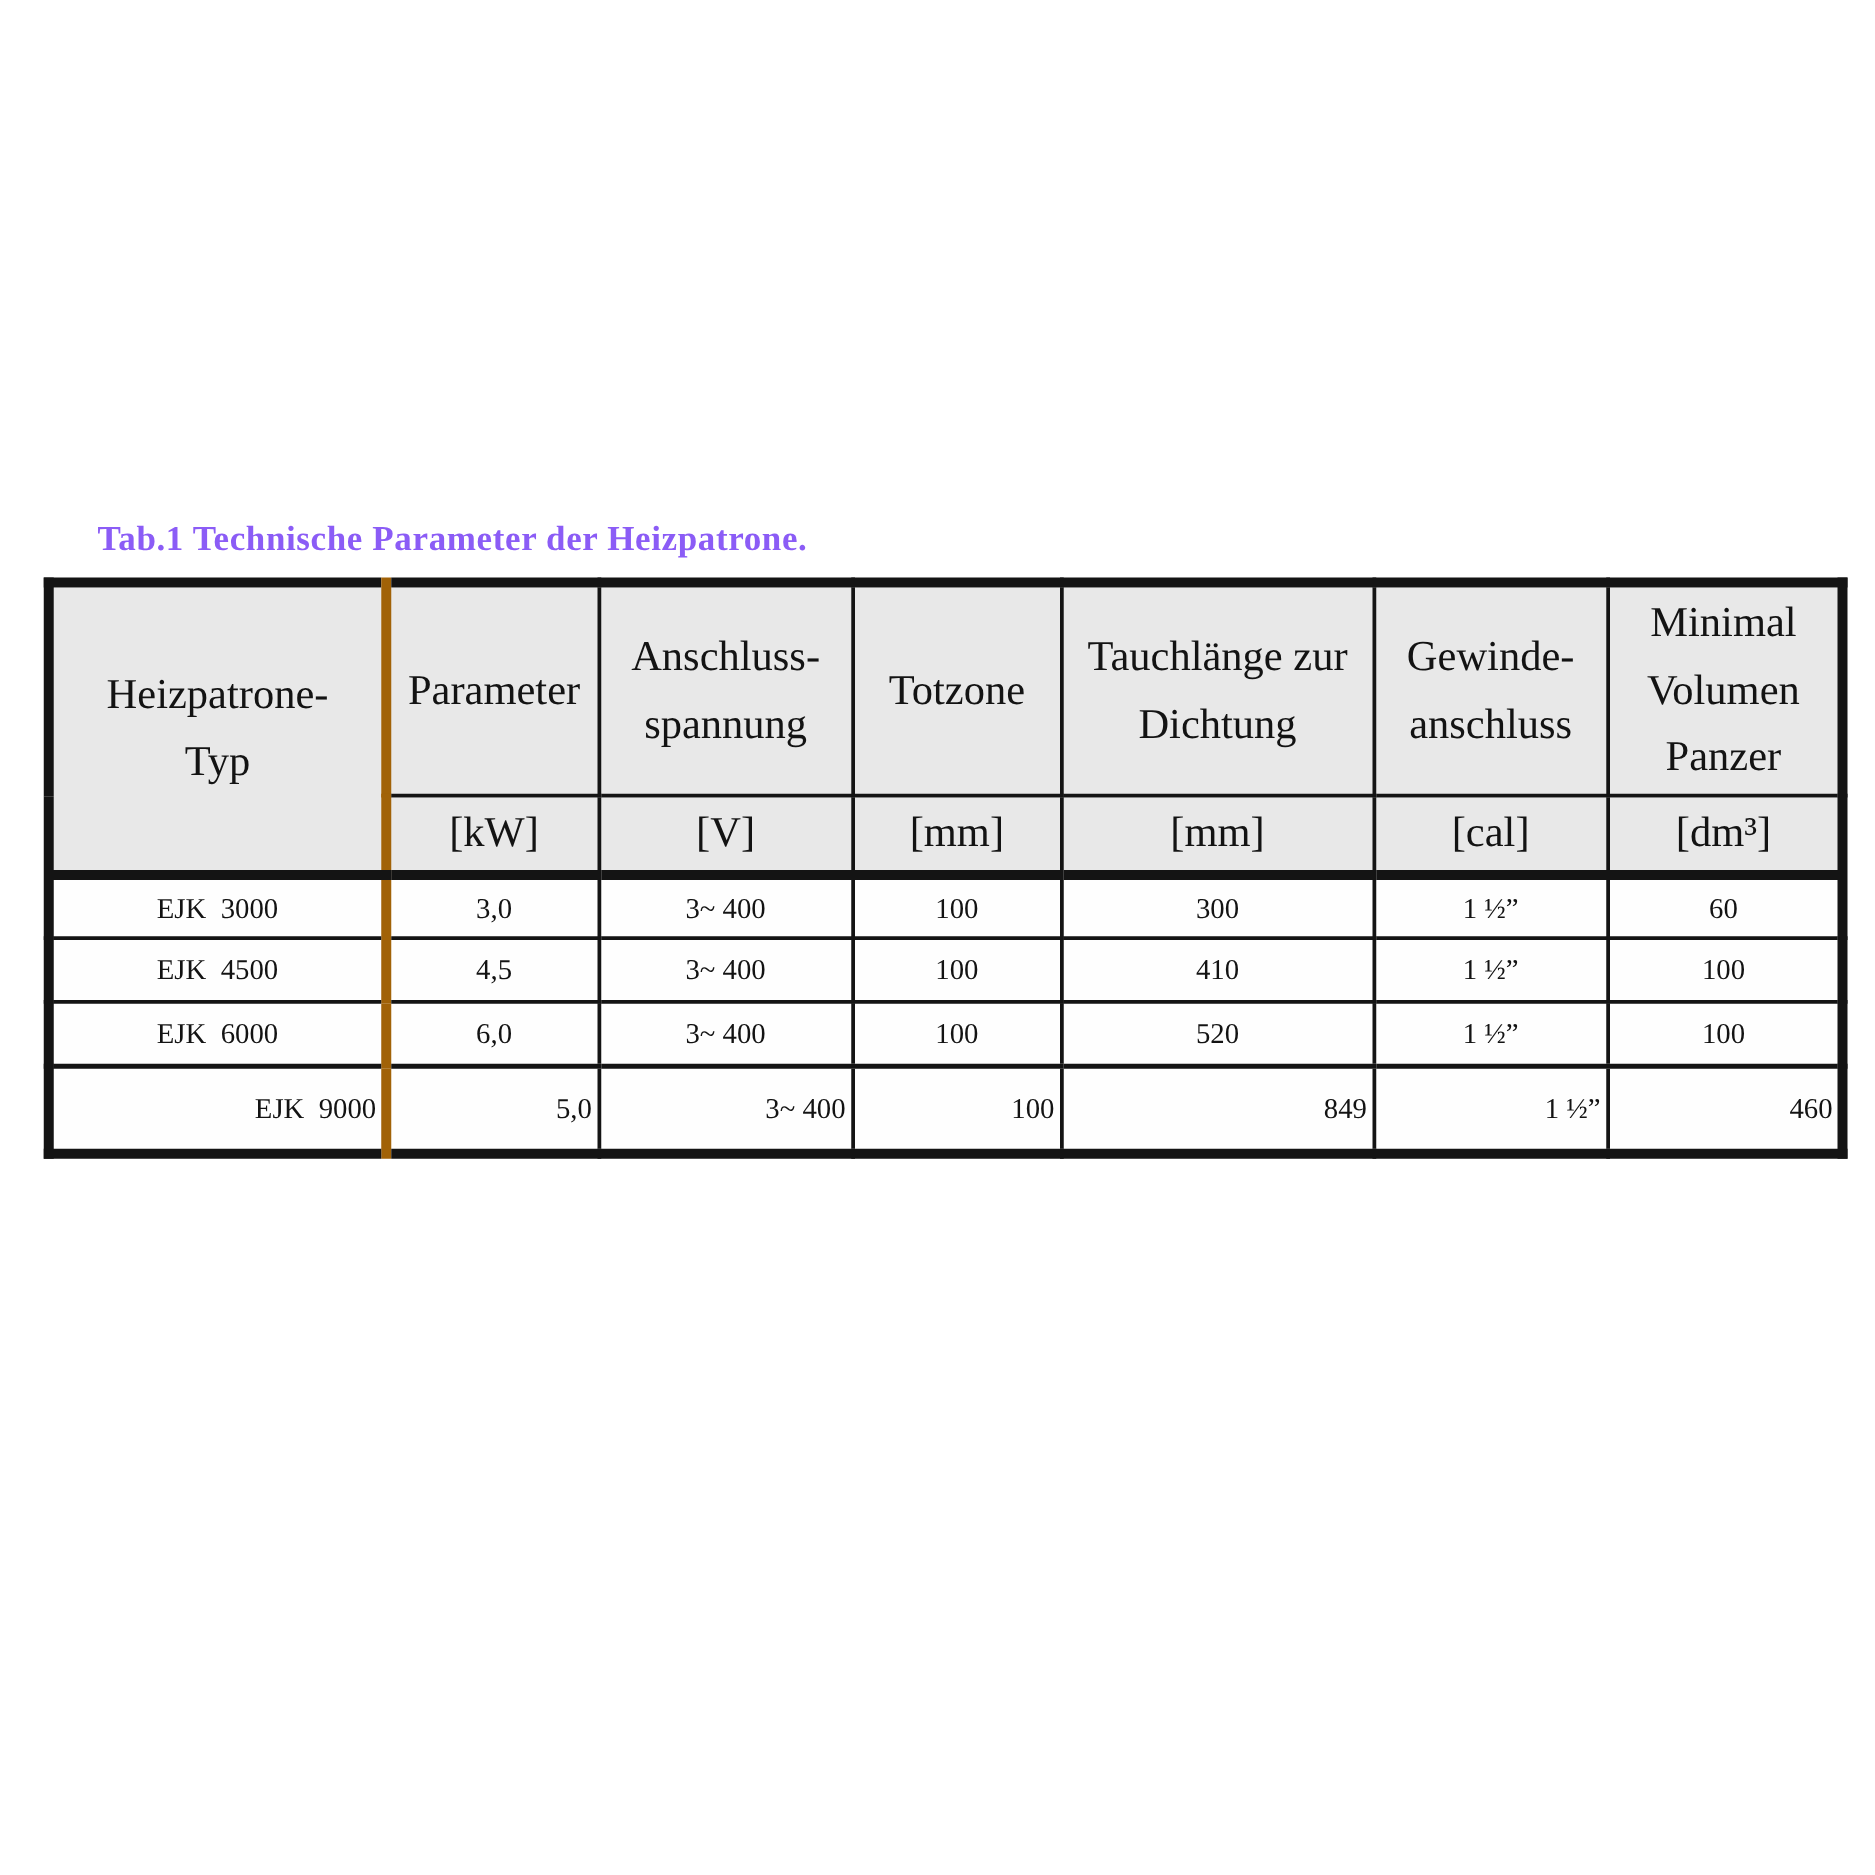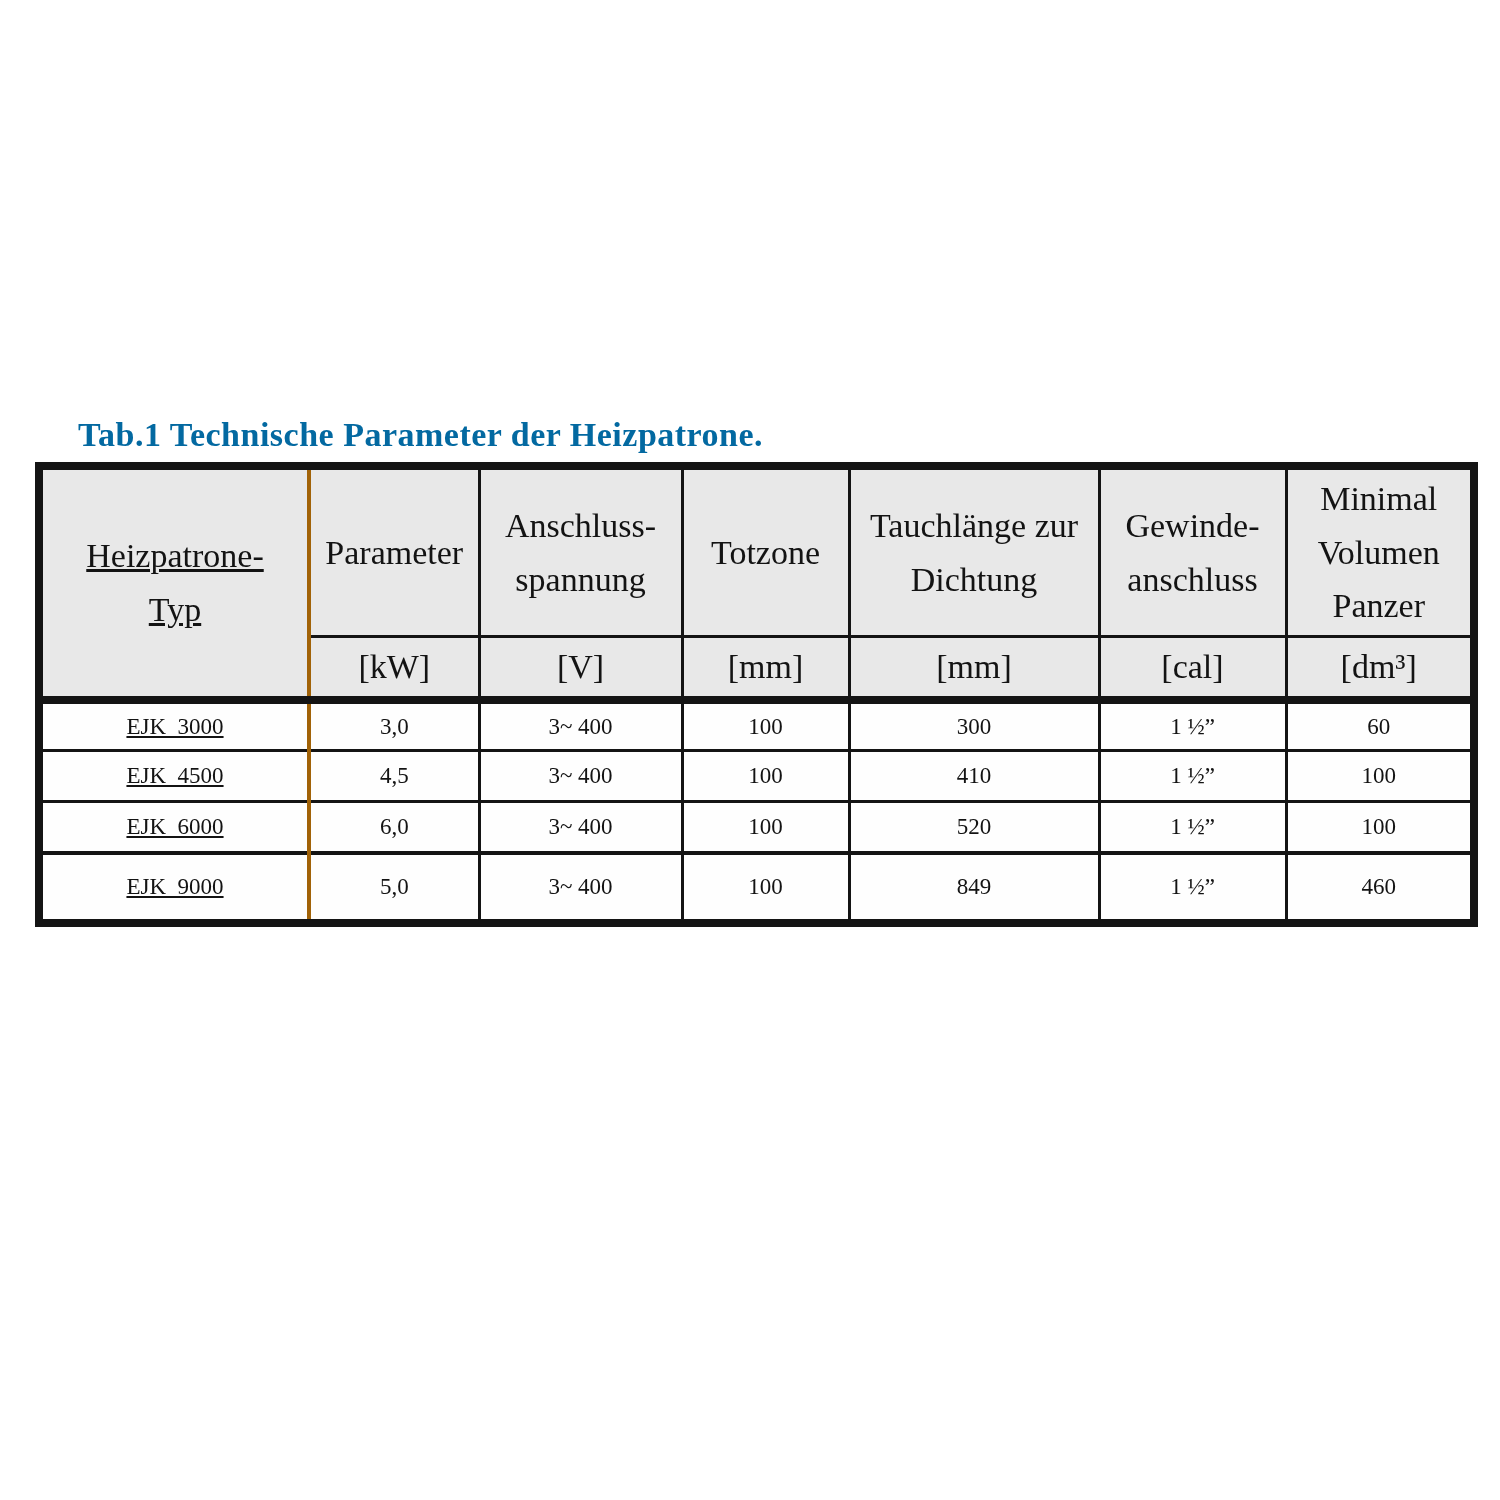--- a/index.html
+++ b/index.html
@@ -13,24 +13,24 @@
     height: 1500px;
     background: #ffffff;
     font-family: "Liberation Serif", serif;
     color: #131313;
     overflow: hidden;
   }
   .caption {
     position: absolute;
     left: 78px;
     top: 416px;
-    font-size: 34px;
+    font-size: 28px;
     font-weight: bold;
     letter-spacing: 0.5px;
-    color: #0369a1;
+    color: #8b5cf6;
     white-space: nowrap;
   }
   table.params {
     position: absolute;
     left: 35px;
     top: 462px;
     width: 1435px;
     table-layout: fixed;
     border-collapse: collapse;
     background: #ffffff;
@@ -41,22 +41,21 @@
     border: 3px solid #141414;
     text-align: center;
     vertical-align: middle;
     padding: 2px 4px;
     white-space: pre-wrap;
     overflow: hidden;
   }
   
   table.params th.first-col,
   table.params td.first-col {
-    border-right: 4px solid #a16207;
-    text-decoration: underline;
+    border-right: 8px solid #a16207;
   }
   
   table.params thead th {
     background: #e8e8e8;
     font-weight: normal;
     font-size: 34px;
     line-height: 1.58;
     white-space: pre-line;
   }
   tr.names-row { height: 148px; }
@@ -67,21 +66,21 @@
   table.params thead th.spans-both {
     border-bottom: 8px solid #141414;
   }
   
   table.params tbody td {
     font-size: 23px;
     background: #fefefe;
   }
   table.params tbody tr { height: 51px; }
   table.params tbody tr.last-row { height: 70px; }
-  table.params tbody tr.last-row td { border-top: 4px solid #141414; }
+  table.params tbody tr.last-row td { border-top: 4px solid #141414; text-align: right; }
 </style>
 </head>
 <body>
 
 <div class="page">
 
   <div class="caption">Tab.1 Technische Parameter der Heizpatrone.</div>
 
   <table class="params">
     <colgroup>

